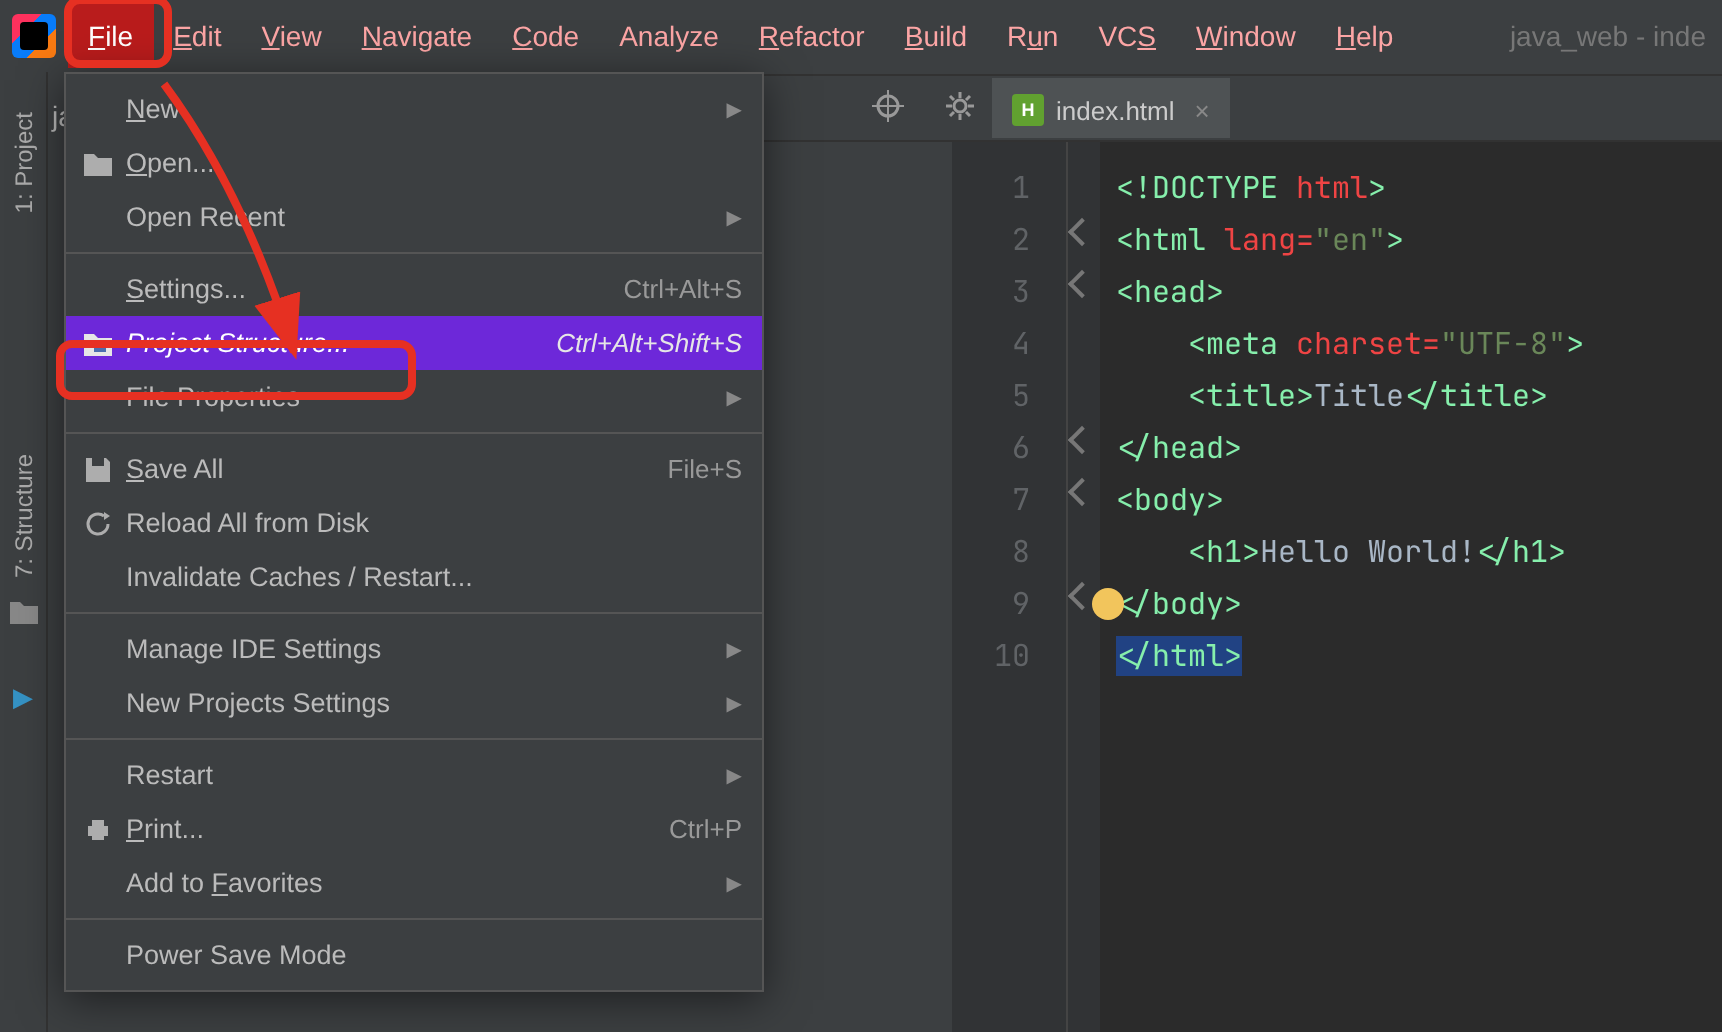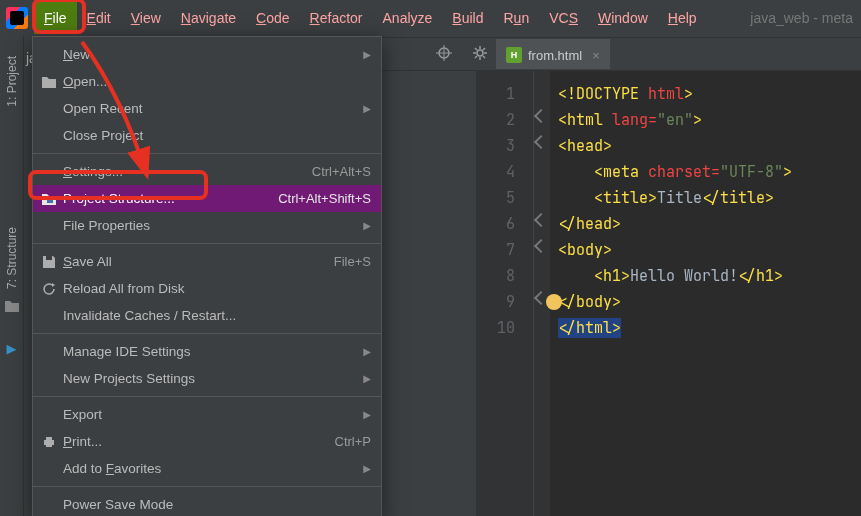--- a/index.html
+++ b/index.html
@@ -108,21 +108,21 @@
   .dd-item {
     display: flex;
     align-items: center;
     height: 27px;
     padding: 0 10px 0 30px;
     position: relative;
     cursor: pointer;
     color: #bbbbbb;
     font-size: 13.5px;
   }
-  .dd-item.selected { background:#701a75; color:#fff; }
+  .dd-item.selected { background:#6d28d9; color:#fff;font-style:italic; }
   .dd-item .mn { text-decoration: underline; }
   .dd-item .shortcut {
     margin-left: auto;
     color: #999;
     font-size: 13px;
   }
   .dd-item.selected .shortcut { color:#e6e6e6; }
   .dd-item .chevron {
     margin-left: auto;
     color: #888;
@@ -215,53 +215,53 @@
     width:10px;height:10px;
     border-left:2px solid #777;
     border-bottom:2px solid #777;
     transform:rotate(45deg);
   }
   .code {
     padding: 10px 0 0 8px;
     color: #a9b7c6;
     white-space: pre;
   }
-  .code .tag { color:#fde047; }
+  .code .tag { color:#86efac; }
   .code .attr { color:#ef4444; }
   .code .str { color:#6a8759; }
   .code .txt { color:#a9b7c6; }
   .code .caret-line .tag { background:#214283; }
   .bulb {
     position: absolute;
     left: 546px; top: 294px;
     width:16px;height:16px;border-radius:50%;
     background:#f2c55c;
     z-index:4;
   }
 </style>
 </head>
 <body>
 
 <div class="menubar">
   <div class="logo"></div>
   <div id="menu-items" style="display: flex;">
-      <div class="menu-item" style="background: #4d7c0f; color: rgb(255, 255, 255); text-align: center;"><span class="mn">F</span>ile</div>
+      <div class="menu-item" style="background: #b91c1c; color: rgb(255, 255, 255); text-align: center;"><span class="mn">F</span>ile</div>
       <div class="menu-item"><span class="mn">E</span>dit</div>
       <div class="menu-item"><span class="mn">V</span>iew</div>
       <div class="menu-item"><span class="mn">N</span>avigate</div>
       <div class="menu-item"><span class="mn">C</span>ode</div>
+      <div class="menu-item">Analyze</div>
       <div class="menu-item"><span class="mn">R</span>efactor</div>
-      <div class="menu-item">Analyze</div>
       <div class="menu-item"><span class="mn">B</span>uild</div>
       <div class="menu-item">R<span class="mn">u</span>n</div>
       <div class="menu-item">VC<span class="mn">S</span></div>
       <div class="menu-item"><span class="mn">W</span>indow</div>
       <div class="menu-item"><span class="mn">H</span>elp</div>
     </div>
-  <div class="title">java_web - meta</div>
+  <div class="title">java_web - inde</div>
 </div>
 
 <div class="sidebar-left">
   <div class="vlabel">1: Project</div>
   <div class="vlabel" style="margin-top:80px">7: Structure</div>
   <div class="folder-ico">
     <svg width="16" height="14" viewBox="0 0 16 14">
         <path fill="#888" d="M1 2h5l2 2h7v9H1z"></path>
       </svg>
   </div>
@@ -285,21 +285,21 @@
         <circle cx="8" cy="8" r="3" fill="none" stroke="#999" stroke-width="1.5"></circle>
         <path stroke="#999" stroke-width="1.5" d="M8 1v3M8 12v3M1 8h3M12 8h3M3 3l2 2M11 11l2 2M13 3l-2 2M5 11l-2 2"></path>
       </svg>
   </span>
   <span class="tb-ico" style="font-size:20px;line-height:8px">—</span>
 </div>
 
 <div class="tabbar">
   <div class="tab">
     <span class="html-ico">H</span>
-    <span>from.html</span>
+    <span>index.html</span>
     <span class="close">×</span>
   </div>
 </div>
 
 <div class="editor">
   <div class="gutter" id="gutter">
       <div>1</div>
       <div>2</div>
       <div>3</div>
       <div>4</div>
@@ -331,23 +331,20 @@
         <svg width="16" height="14" viewBox="0 0 16 14">
           <path fill="#adadad" d="M1 2h5l2 2h7v9H1z"></path>
         </svg>
       </span>
       <span><span class="mn">O</span>pen...</span>
     </div>
     <div class="dd-item">
       <span>Open Recent</span>
       <span class="chevron">▶</span>
     </div>
-    <div class="dd-item">
-      <span>Close Project</span>
-    </div>
     <div class="sep"></div>
     <div class="dd-item">
       <span><span class="mn">S</span>ettings...</span>
       <span class="shortcut">Ctrl+Alt+S</span>
     </div>
     <div class="dd-item selected">
       <span class="ico">
         <svg width="16" height="14" viewBox="0 0 16 14">
           <path fill="#e6e6e6" d="M1 2h5l2 2h7v9H1z"></path>
           <rect x="6" y="7" width="6" height="4" fill="#4b6eaf"></rect>
@@ -387,21 +384,21 @@
     <div class="dd-item">
       <span>Manage IDE Settings</span>
       <span class="chevron">▶</span>
     </div>
     <div class="dd-item">
       <span>New Projects Settings</span>
       <span class="chevron">▶</span>
     </div>
     <div class="sep"></div>
     <div class="dd-item">
-      <span>Export</span>
+      <span>Restart</span>
       <span class="chevron">▶</span>
     </div>
     <div class="dd-item">
       <span class="ico">
         <svg width="14" height="14" viewBox="0 0 14 14">
           <rect x="2" y="5" width="10" height="5" fill="#adadad"></rect>
           <rect x="4" y="2" width="6" height="3" fill="#adadad"></rect>
           <rect x="4" y="9" width="6" height="3" fill="#adadad"></rect>
         </svg>
       </span>

